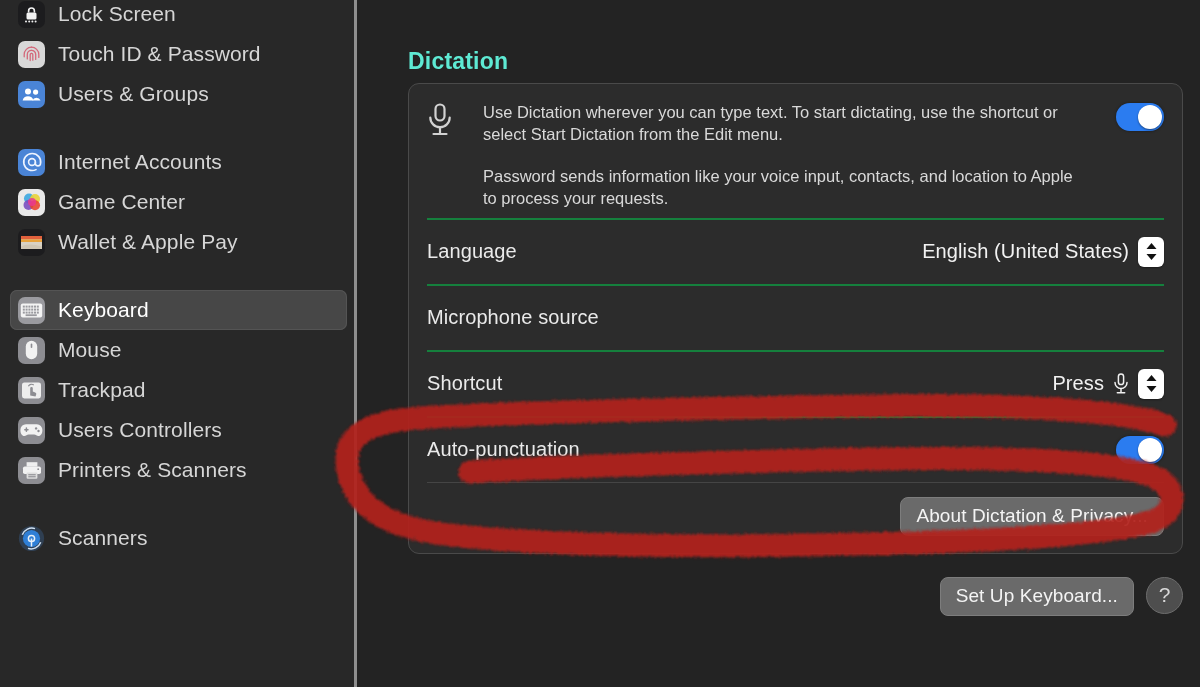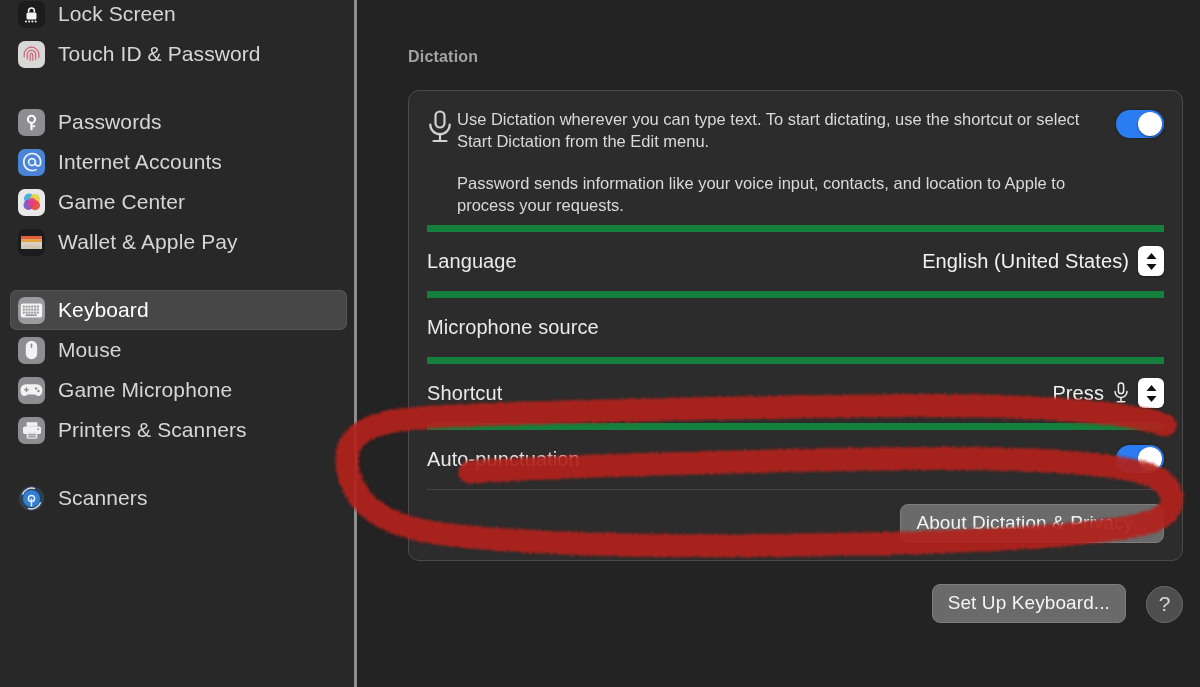--- a/index.html
+++ b/index.html
@@ -94,58 +94,58 @@
 
   
   #main {
     position: relative;
     flex: 1 1 auto;
     height: 687px;
     padding: 0 32px 0 51px;
   }
 
   #page-title {
-    font-size: 16px;
+    font-size: 23px;
     font-weight: bold;
-    color: #a3a3a3;
+    color: #5eead4;
     margin-top: 48px;
-    margin-bottom: 24px;
+    margin-bottom: 8px;
     letter-spacing: 0.2px;
   }
 
   #card {
     position: relative;
     width: 775px;
     border: 1px solid #4a4a4a;
     border-radius: 11px;
     background: #2c2c2c;
     padding: 0 18px;
   }
 
   .intro-row {
     display: flex;
     align-items: flex-start;
     padding: 17px 0 8px 0;
-    gap: 4px;
+    gap: 30px;
   }
   .intro-mic { flex: 0 0 26px; padding-top: 2px; }
   .intro-text { flex: 1 1 auto; padding-right: 10px; }
   .intro-p {
     font-size: 16.5px;
     line-height: 1.36;
     color: #d9d9d9;
   }
   .intro-p.second { margin-top: 19px; }
 
   .row {
     display: flex;
     align-items: center;
     justify-content: space-between;
     height: 66px;
-    border-top: 7px solid #15803d;
+    border-top: 2px solid #15803d;
   }
   .row-label {
     font-size: 20px;
     color: #eaeaea;
     letter-spacing: 0.1px;
   }
   .row-right {
     display: flex;
     align-items: center;
     gap: 9px;
@@ -208,24 +208,24 @@
     border: 1px solid #7d7d7d;
     border-radius: 8px;
     padding: 7px 15px 8px 15px;
     letter-spacing: 0.1px;
     white-space: nowrap;
   }
 
   #bottom-bar {
     display: flex;
     justify-content: flex-end;
-    align-items: flex-end;
+    align-items: flex-start;
     width: 775px;
     margin-top: 23px;
-    gap: 20px;
+    gap: 12px;
   }
   #help-btn {
     width: 37px;
     height: 37px;
     border-radius: 50%;
     background: #4e4e4e;
     border: 1px solid #6d6d6d;
     display: flex;
     align-items: center;
     justify-content: center;
@@ -272,31 +272,32 @@
                 <path d="M10.5 3.2 a7.3 7.3 0 0 1 7.3 7.3 v2.9"></path>
                 <path d="M10.5 6.3 a4.2 4.2 0 0 0-4.2 4.2 v4.4"></path>
                 <path d="M10.5 6.3 a4.2 4.2 0 0 1 4.2 4.2 v4.9"></path>
                 <path d="M10.5 9.3 a1.3 1.3 0 0 0-1.3 1.3 v6"></path>
                 <path d="M10.5 9.3 a1.3 1.3 0 0 1 1.3 1.3 v5.6"></path>
               </g>
             </svg>
           </div>
           <div class="side-label">Touch ID &amp; Password</div>
         </div>
+        <div class="side-item">
+          <div class="tile t-users">
+            <svg width="21" height="21" viewBox="0 0 21 21">
+              <circle cx="7" cy="7.6" r="3" fill="#fff"></circle>
+              <circle cx="14.6" cy="8.1" r="2.6" fill="#fff"></circle>
+              <path d="M1.6 16.4 a5.6 5.6 0 0 1 10.8 0 Z" fill="#fff"></path>
+              <path d="M11.3 16.4 a4.6 4.6 0 0 1 8.3 0 Z" fill="#fff"></path>
+            </svg>
+          </div>
+          <div class="side-label">Users &amp; Groups</div>
+        </div>
         <div class="side-gap"></div>
-        <div class="side-item">
-          <div class="tile t-pass">
-            <svg width="19" height="19" viewBox="0 0 19 19">
-              <circle cx="9.5" cy="6.3" r="3.6" fill="none" stroke="#fafafa" stroke-width="2.1"></circle>
-              <rect x="8.4" y="9.2" width="2.2" height="8" fill="#fafafa"></rect>
-              <rect x="10.6" y="12.3" width="2.6" height="1.9" fill="#fafafa"></rect>
-            </svg>
-          </div>
-          <div class="side-label">Passwords</div>
-        </div>
         <div class="side-item">
           <div class="tile t-inet">
             <svg width="22" height="22" viewBox="0 0 22 22">
               <circle cx="11" cy="11" r="3.4" fill="none" stroke="#eef4ff" stroke-width="1.6"></circle>
               <path d="M14.4 11 v1.8 a2.6 2.6 0 0 0 5.1 0 A8.5 8.5 0 1 0 15 18.6" fill="none" stroke="#eef4ff" stroke-width="1.6" stroke-linecap="round"></path>
             </svg>
           </div>
           <div class="side-label">Internet Accounts</div>
         </div>
         <div class="side-item">
@@ -355,30 +356,40 @@
         <div class="side-item">
           <div class="tile t-mouse">
             <svg width="13" height="20" viewBox="0 0 13 20">
               <rect x="0.8" y="0.8" width="11.4" height="18.4" rx="5.7" fill="#f2f2f2"></rect>
               <rect x="5.7" y="3.6" width="1.6" height="4.4" rx="0.8" fill="#8d8d92"></rect>
             </svg>
           </div>
           <div class="side-label">Mouse</div>
         </div>
         <div class="side-item">
+          <div class="tile t-track">
+            <svg width="21" height="19" viewBox="0 0 21 19">
+              <rect x="1" y="1.4" width="19" height="16" rx="2.4" fill="#eeeeee"></rect>
+              <path d="M9.2 14.4 V7.2 a1.3 1.3 0 0 1 2.6 0 v3.4 l2.4 0.8 a1.6 1.6 0 0 1 1 2 l-0.7 2.2 Z" fill="#8d8d92"></path>
+              <path d="M7.4 5.2 a3.6 3.6 0 0 1 5.4-1.2" fill="none" stroke="#8d8d92" stroke-width="1.2"></path>
+            </svg>
+          </div>
+          <div class="side-label">Trackpad</div>
+        </div>
+        <div class="side-item">
           <div class="tile t-ctrl">
             <svg width="23" height="16" viewBox="0 0 23 16">
               <path d="M6.2 2.2 h10.6 a5.6 5.6 0 0 1 5.6 5.8 c0 3.6-1.6 6-3.9 6 c-1.8 0-2.6-1.4-4.3-1.4 h-5.6 c-1.7 0-2.5 1.4-4.3 1.4 C2 14 0.4 11.6 0.4 8 A5.6 5.6 0 0 1 6.2 2.2 Z" fill="#f2f2f2"></path>
               <rect x="4.1" y="6.9" width="4.6" height="1.5" rx="0.7" fill="#8d8d92"></rect>
               <rect x="5.65" y="5.35" width="1.5" height="4.6" rx="0.7" fill="#8d8d92"></rect>
               <circle cx="16.1" cy="6.4" r="1.2" fill="#8d8d92"></circle>
               <circle cx="18.5" cy="9" r="1.2" fill="#8d8d92"></circle>
             </svg>
           </div>
-          <div class="side-label">Game Microphone</div>
+          <div class="side-label">Users Controllers</div>
         </div>
         <div class="side-item">
           <div class="tile t-print">
             <svg width="20" height="19" viewBox="0 0 20 19">
               <rect x="4.6" y="1.2" width="10.8" height="4.4" fill="#efefef"></rect>
               <rect x="1" y="5.4" width="18" height="7.6" rx="1.8" fill="#f2f2f2"></rect>
               <rect x="4.6" y="11.4" width="10.8" height="6.4" rx="1" fill="#dedede"></rect>
               <rect x="6.3" y="13.2" width="7.4" height="1.1" fill="#8d8d92"></rect>
               <rect x="6.3" y="15.2" width="7.4" height="1.1" fill="#8d8d92"></rect>
               <circle cx="16.2" cy="8.2" r="0.9" fill="#8d8d92"></circle>

